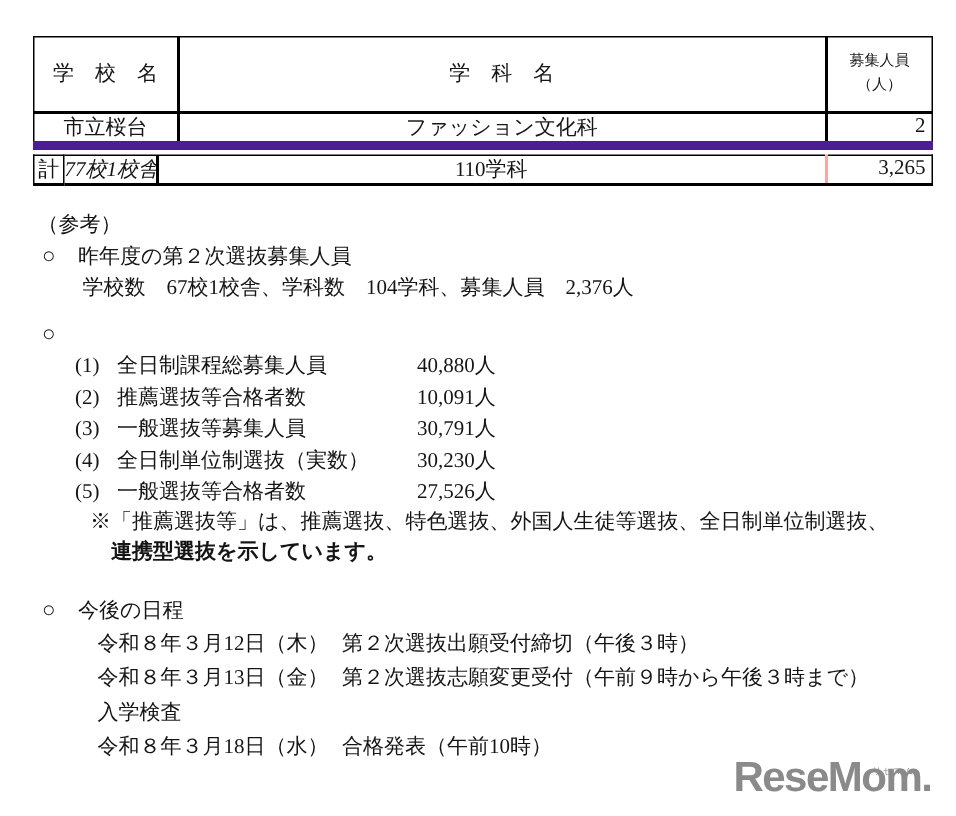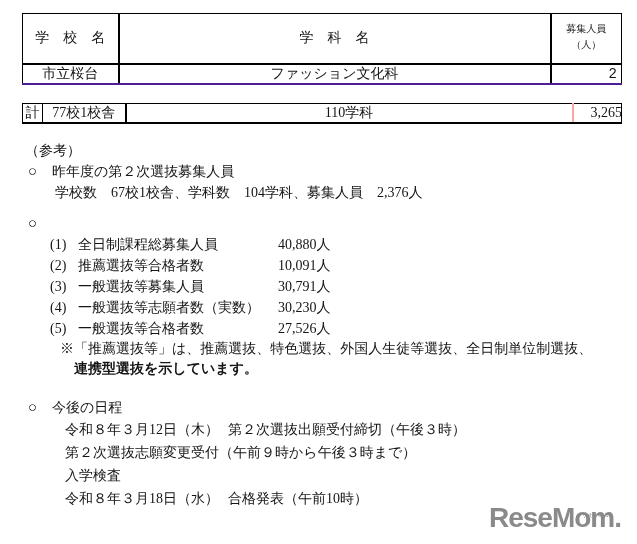--- a/index.html
+++ b/index.html
@@ -9,35 +9,35 @@
     background:#ffffff;
     color:#151515;
     font-family:"Liberation Serif","DejaVu Serif",serif;
     font-size:14px;
     overflow:hidden;
   }
   table { border-collapse:collapse; position:absolute; left:22px; width:600px; table-layout:fixed; }
   th,td { border:1px solid #000; font-weight:normal; white-space:nowrap; overflow:hidden; }
 
   
-  #t1 { top:13px;font-family:Liberation Mono, monospace; }
+  #t1 { top:24px; }
   #t1 th { height:50px; text-align:center; vertical-align:middle; border-bottom:2px solid #000; }
   #t1 td { height:20px; text-align:center; }
   #t1 .c1 { width:96px; border-right:2px solid #000; }
   #t1 .c3 { width:71px; border-left:2px solid #000; }
-  #t1 tr:last-child td { border-bottom:2px solid #4c1d95;margin-left:35px; }
+  #t1 tr:last-child td { border-bottom:6px solid #4c1d95;margin-left:35px; }
   .cap { font-size:10px; line-height:16px; display:block; }
   .num { text-align:right !important; padding-right:4px; }
 
   
   #t2 { top:103px; }
   #t2 td { height:19px; text-align:center; border-bottom:2px solid #000; }
   #t2 .k1 { width:20px; }
-  #t2 .k2 { width:83px; border-right:2px solid #000; }
-  #t2 .k4 { width:49px; border-left:2px solid #fca5a5;padding-left:17px; }
+  #t2 .k2 { width:62px; border-right:2px solid #000;font-style:italic; }
+  #t2 .k4 { width:71px; border-left:2px solid #fca5a5;padding-left:17px; }
 
   
   #txt { position:absolute; left:25px; top:140px; width:608px; }
   .ln { height:21px; line-height:21px; white-space:nowrap; }
   .sec { display:flex; }
   .bullet { width:27px; padding-left:3px; font-size:15px; }
   .indent1 { padding-left:30px; }
   .item { display:flex; padding-left:25px; }
   .item .no { width:28px; }
   .item .lbl { width:200px; }
@@ -116,21 +116,21 @@
     <span class="lbl">推薦選抜等合格者数</span>
     <span class="val">10,091人</span>
   </div>
   <div class="ln item">
     <span class="no">(3)</span>
     <span class="lbl">一般選抜等募集人員</span>
     <span class="val">30,791人</span>
   </div>
   <div class="ln item">
     <span class="no">(4)</span>
-    <span class="lbl">一般選抜等志願者数（実数）</span>
+    <span class="lbl">全日制単位制選抜（実数）</span>
     <span class="val">30,230人</span>
   </div>
   <div class="ln item">
     <span class="no">(5)</span>
     <span class="lbl">一般選抜等合格者数</span>
     <span class="val">27,526人</span>
   </div>
 
   <div class="fn first">※「推薦選抜等」は、推薦選抜、特色選抜、外国人生徒等選抜、全日制単位制選抜、</div>
   <div class="fn cont">連携型選抜を示しています。</div>
@@ -138,20 +138,21 @@
   <div id="sec3head" class="ln sec">
     <span class="bullet">○</span>
     <span>今後の日程</span>
   </div>
 
   <div class="sched">
     <span class="date">令和８年３月12日（木）</span>
     <span class="event">第２次選抜出願受付締切（午後３時）</span>
   </div>
   <div class="sched">
+    <span class="date">令和８年３月13日（金）</span>
     <span class="event">第２次選抜志願変更受付（午前９時から午後３時まで）</span>
   </div>
   <div class="sched">
     <span class="event">入学検査</span>
   </div>
   <div class="sched">
     <span class="date">令和８年３月18日（水）</span>
     <span class="event">合格発表（午前10時）</span>
   </div>
 </div>

